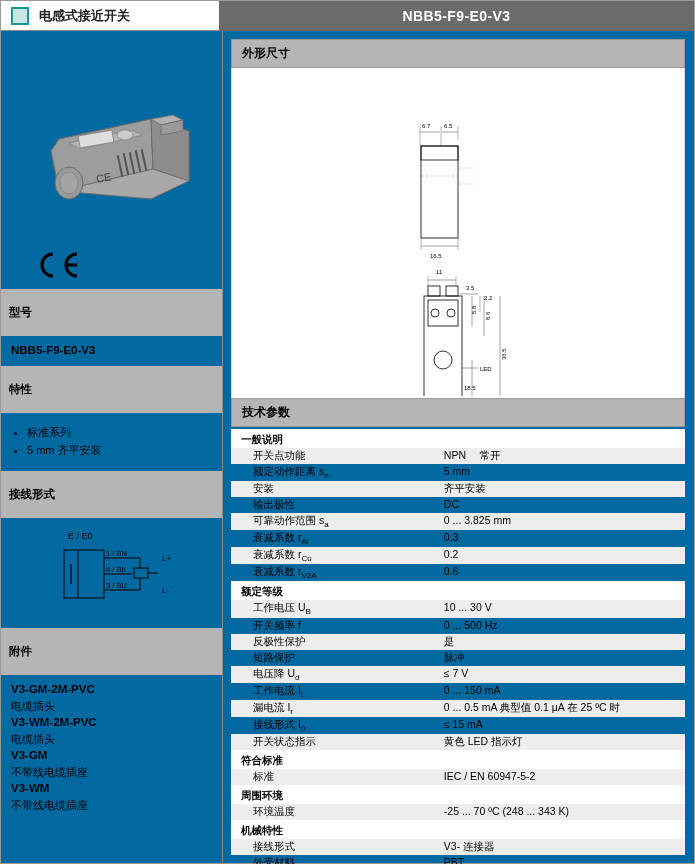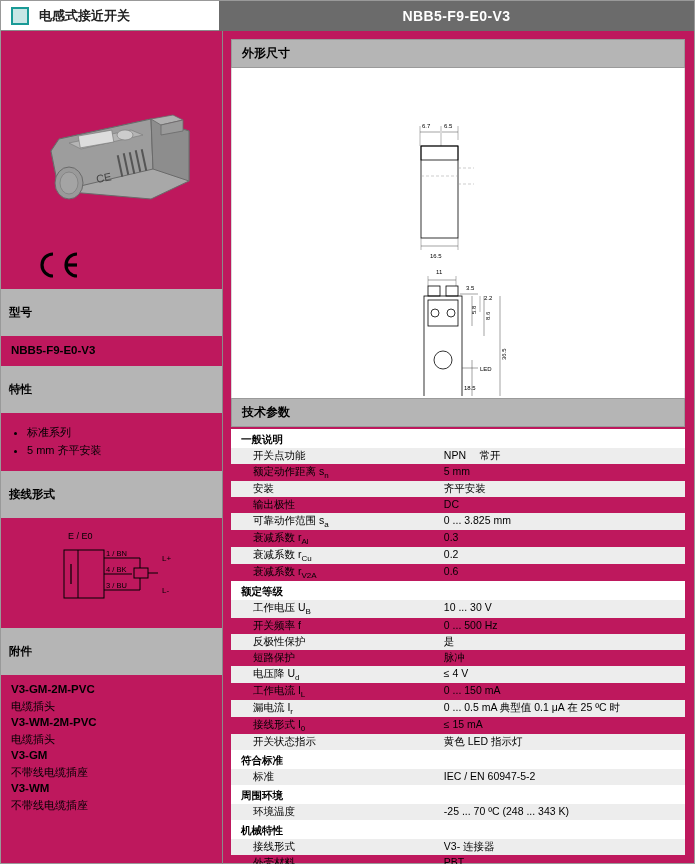--- a/index.html
+++ b/index.html
@@ -9,21 +9,21 @@
     font-family: "Liberation Sans", sans-serif;
     font-size: 11px;
     color: #000;
     background: #fff;
     position: relative;
     overflow: hidden;
   }
   #page {
     width: 695px; height: 864px; position: relative;
     border: 1px solid #999;
-    background:#be185d;
+    background:#0369a1;
   }
   
   .header {
     height: 30px;
     background: #ffffff;
     border-bottom: 1px solid #8a8a8a;
     display: flex;
     align-items: center;
     position: relative;
   }
@@ -359,21 +359,21 @@
           <tr class="row-alt">
               <td class="k">反极性保护</td>
               <td class="v">是</td>
             </tr>
           <tr>
               <td class="k">短路保护</td>
               <td class="v">脉冲</td>
             </tr>
           <tr class="row-alt">
               <td class="k"><span>电压降  U</span><sub>d</sub></td>
-              <td class="v">≤ 4 V</td>
+              <td class="v">≤ 7 V</td>
             </tr>
           <tr>
               <td class="k"><span>工作电流  I</span><sub>L</sub></td>
               <td class="v">0 ... 150 mA</td>
             </tr>
           <tr class="row-alt">
               <td class="k"><span>漏电流 I</span><sub>r</sub></td>
               <td class="v">0 ... 0.5 mA 典型值 0.1 μA 在 25 ºC 时</td>
             </tr>
           <tr>

